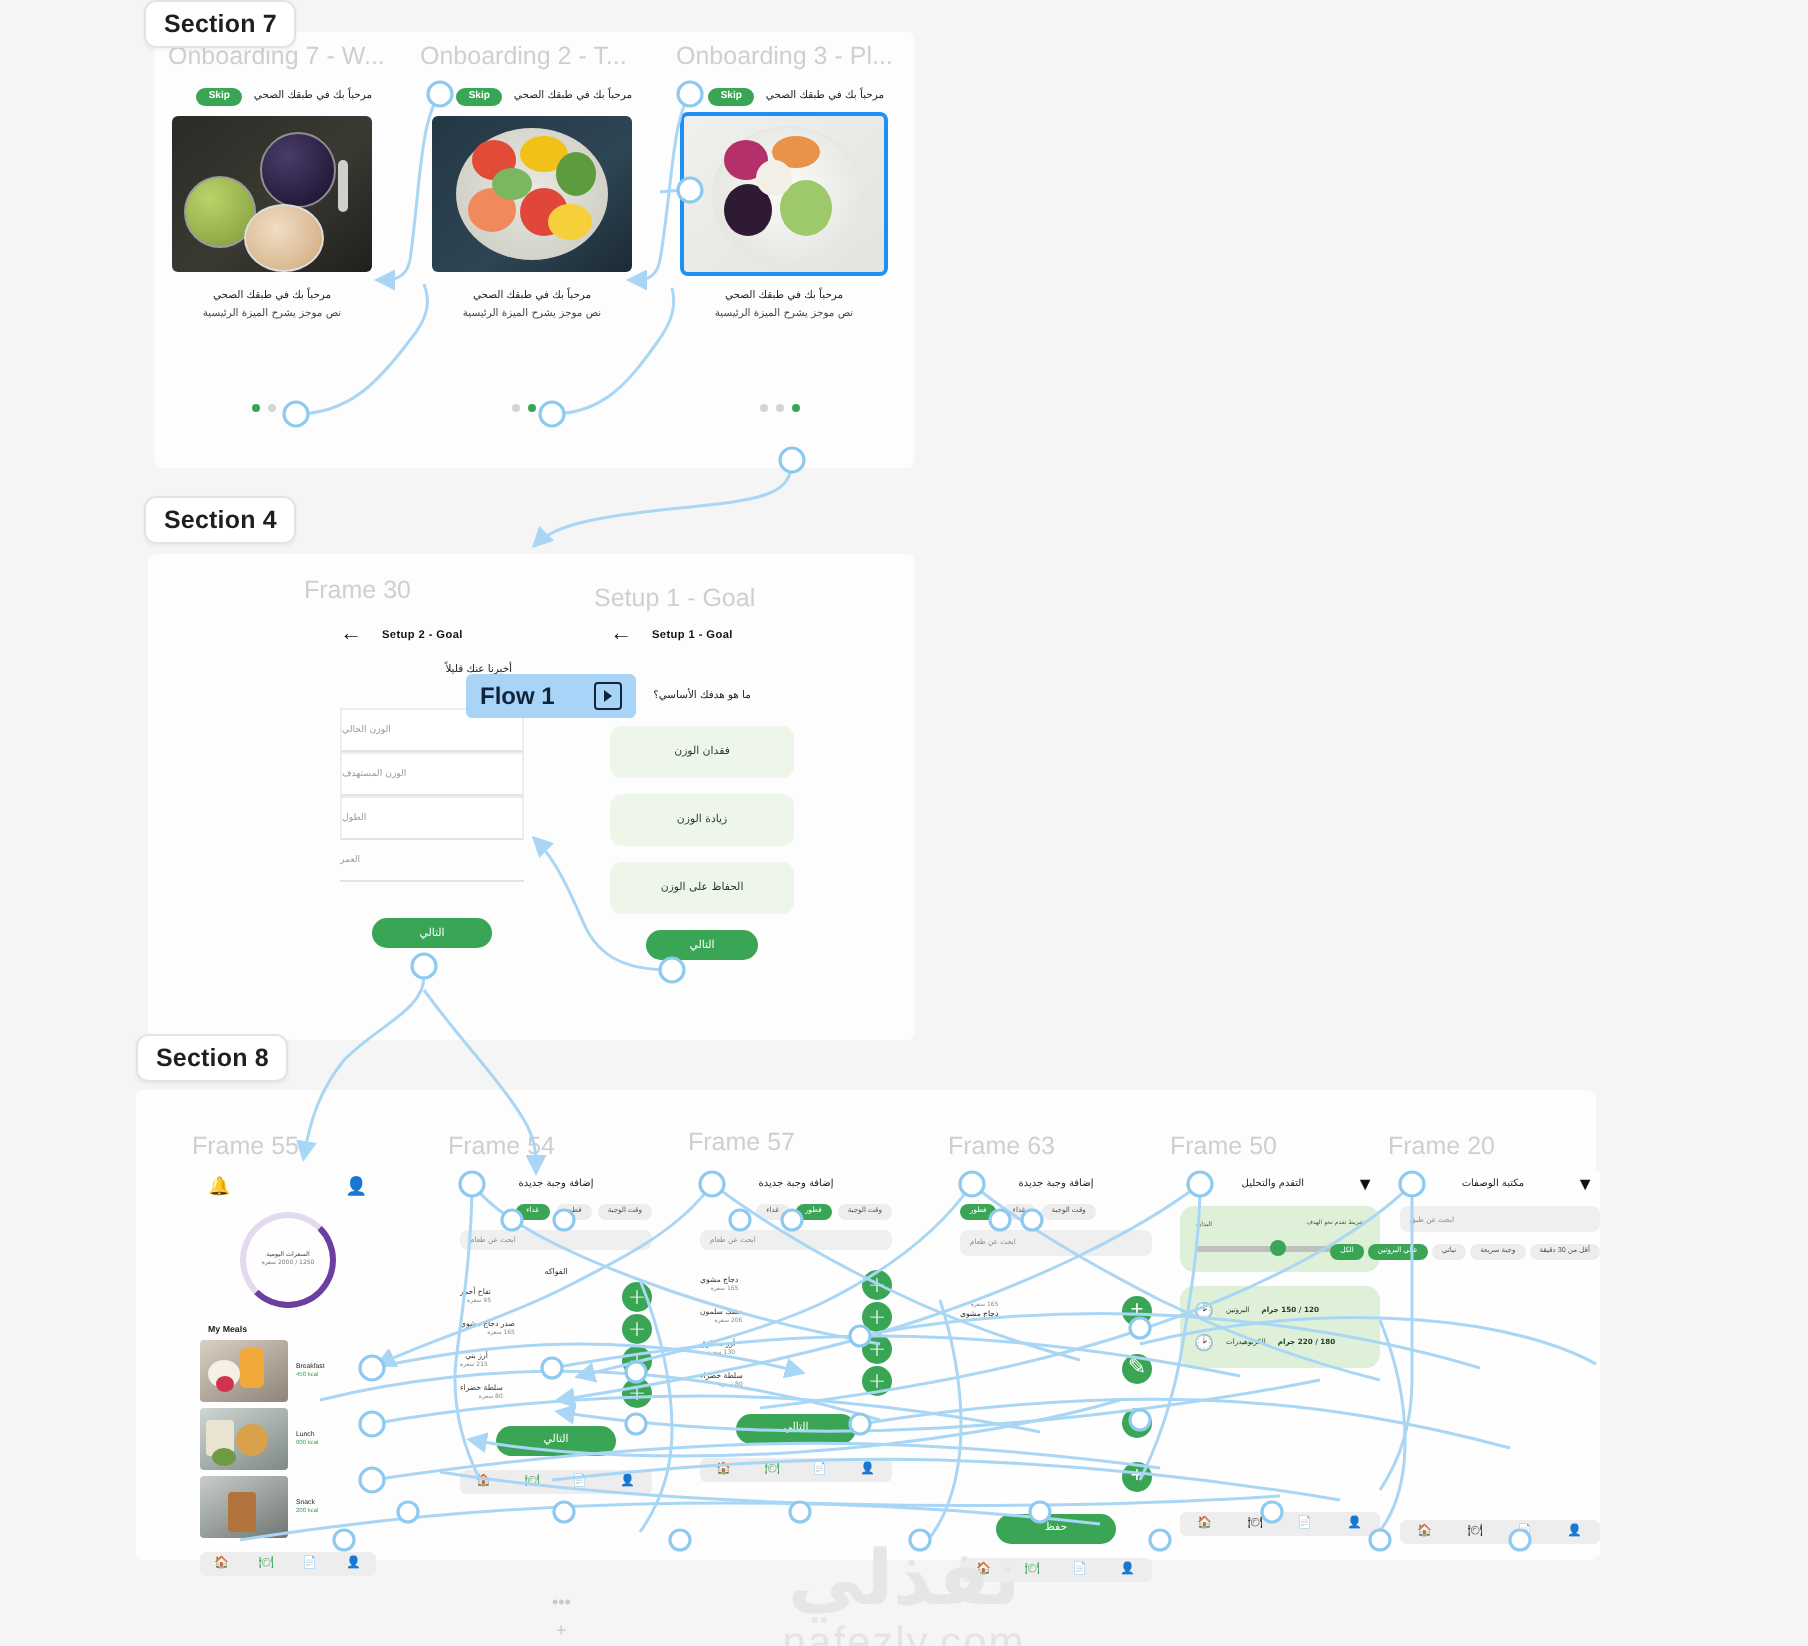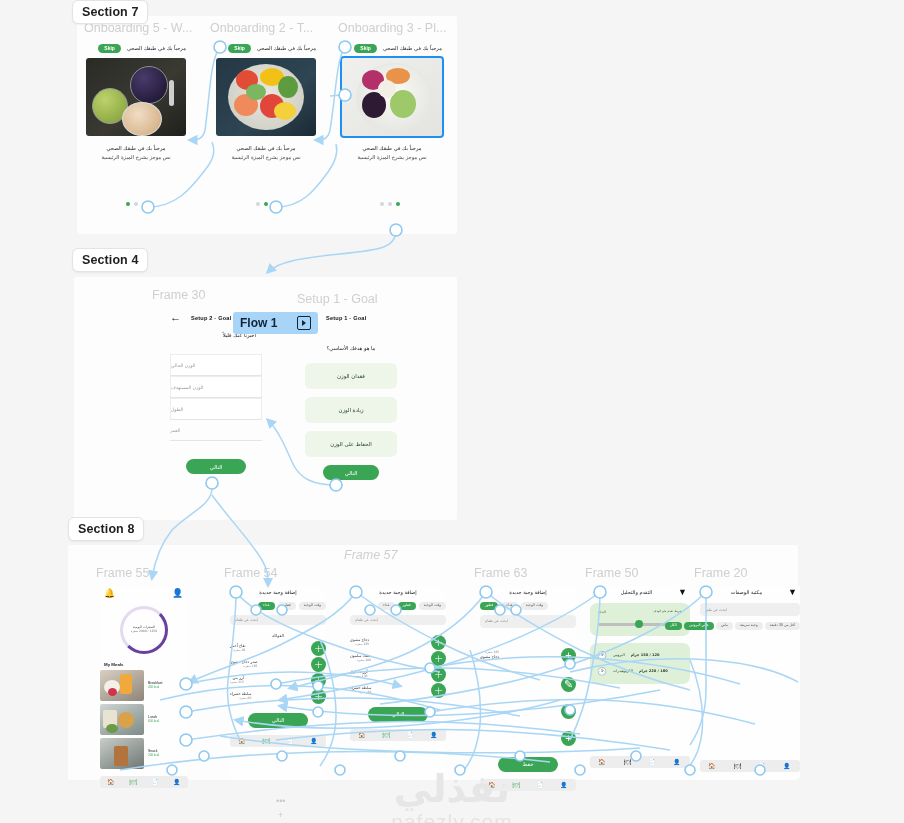--- a/index.html
+++ b/index.html
@@ -103,20 +103,21 @@
     font-family:"DejaVu Sans",sans-serif;
   }
   .fld.boxed{border:1px solid #EDEDED;border-bottom:1px solid #E4E4E4;background:#fff;}
 
   
   .flow-badge{
     position:absolute;z-index:45;
     background:#A8D4F7;border-radius:3px;
     display:flex;align-items:center;gap:20px;
     padding:4px 7px;
+    margin-top:25px;
   }
   .flow-badge .fl-txt{font-size:12px;font-weight:700;color:#10243a;line-height:1;}
   .flow-badge .fl-ico{
     width:12px;height:12px;border:1.4px solid #10243a;border-radius:2px;
     display:flex;align-items:center;justify-content:center;
   }
   .flow-badge .fl-ico i{
     width:0;height:0;border-left:4px solid #10243a;
     border-top:3px solid transparent;border-bottom:3px solid transparent;
     display:block;
@@ -179,21 +180,21 @@
   .tiny-dots{position:absolute;color:#C9C9C9;font-size:9px;z-index:20;}
 </style>
 </head>
 <body>
 
 <div class="canvas">
 
   <div class="section-label" style="left:72px;top:0px;">Section 7</div>
   <div class="section-frame" style="left:77px;top:16px;width:380px;height:218px;"></div>
 
-  <div class="frame-title" style="left:84px;top:21px;">Onboarding 5 - W...</div>
+  <div class="frame-title" style="left:84px;top:21px;">Onboarding 7 - W...</div>
   <div class="frame-title" style="left:210px;top:21px;">Onboarding 2 - T...</div>
   <div class="frame-title" style="left:338px;top:21px;">Onboarding 3 - Pl...</div>
 
   <div class="mock" style="left:86px;top:41px;width:100px;">
     <div class="ob-top">
       <span class="ob-welcome">مرحباً بك في طبقك الصحي</span>
       <span class="skip-pill">Skip</span>
     </div>
     <div class="ob-photo" style="background:linear-gradient(140deg,#2b2b26 0%,#3a3a33 55%,#1f1f1c 100%);">
       <div class="ph">
@@ -306,21 +307,21 @@
       <div class="opt">الحفاظ على الوزن</div>
     </div>
     <div class="btn-green" style="margin-top:4px;margin-left:18px;margin-right:18px;">التالي</div>
   </div>
 
   <div class="section-label" style="left:68px;top:517px;">Section 8</div>
   <div class="section-frame" style="left:68px;top:545px;width:730px;height:235px;"></div>
 
   <div class="frame-title" style="left:96px;top:566px;">Frame 55</div>
   <div class="frame-title" style="left:224px;top:566px;">Frame 54</div>
-  <div class="frame-title" style="left:344px;top:548px;font-style:italic;">Frame 57</div>
+  <div class="frame-title" style="left:344px;top:564px;">Frame 57</div>
   <div class="frame-title" style="left:474px;top:566px;">Frame 63</div>
   <div class="frame-title" style="left:585px;top:566px;">Frame 50</div>
   <div class="frame-title" style="left:694px;top:566px;">Frame 20</div>
 
   <div class="mini" style="left:100px;top:586px;width:88px;height:192px;">
     <div style="display:flex;justify-content:space-between;align-items:center;padding:0 4px;height:14px;">
       <span style="font-size:9px;">🔔</span>
       <span style="font-size:9px;">👤</span>
     </div>
     <div style="display:flex;justify-content:center;margin-top:6px;">

